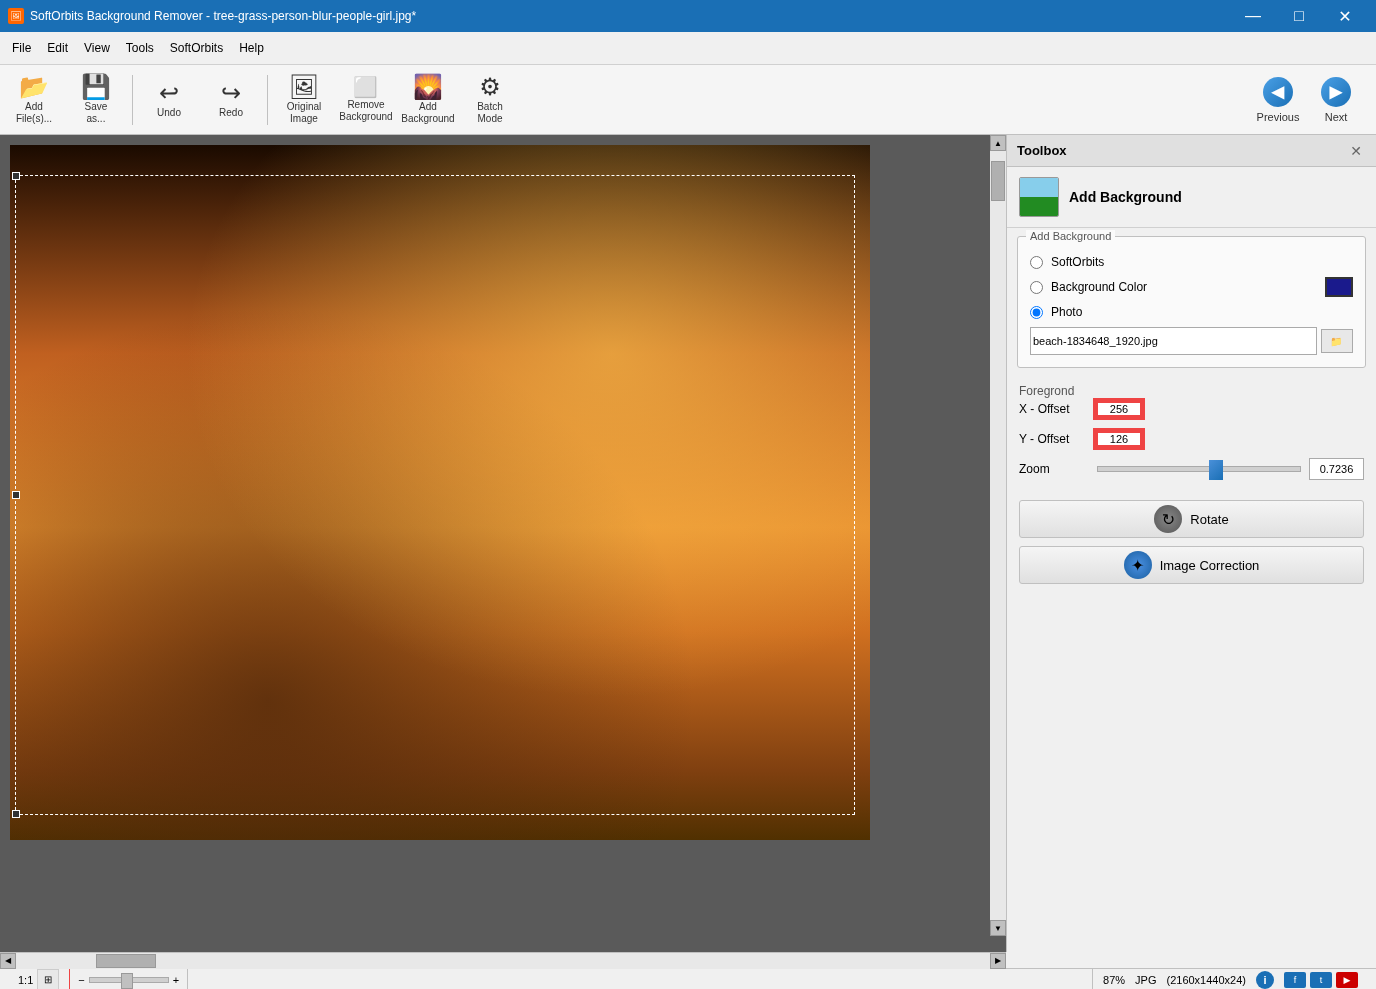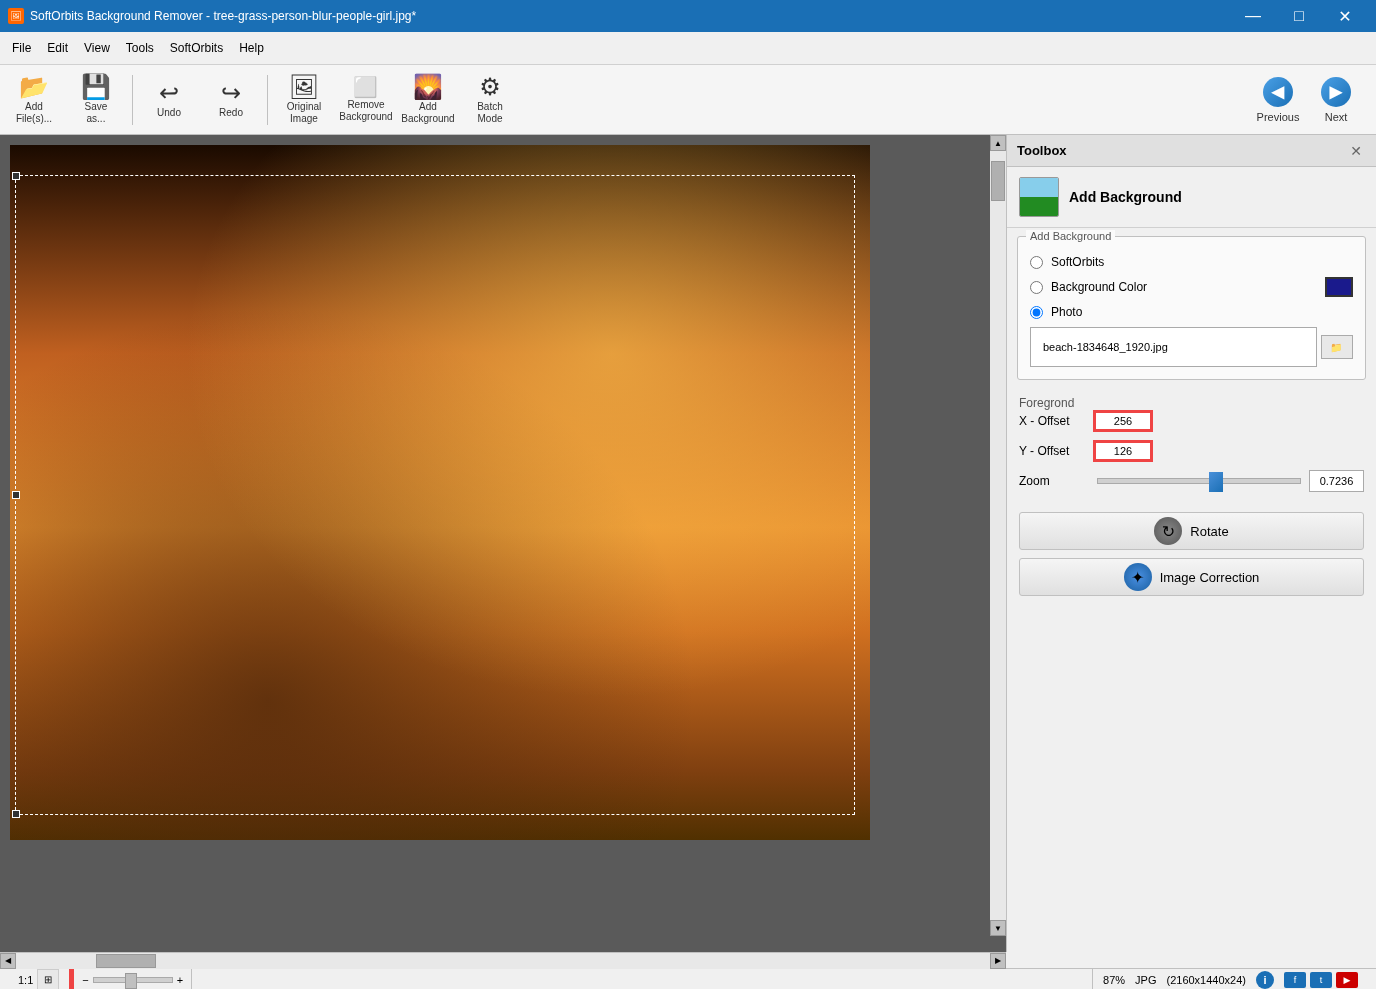--- a/index.html
+++ b/index.html
@@ -232,23 +232,23 @@
     }
 
     .photo-row {
       display: flex;
       align-items: center;
       gap: 4px;
       margin-top: 4px;
     }
     .photo-input {
       flex: 1;
-      height: 40px;
+      height: 28px;
       border: 1px solid #aaa;
-      padding: 0 12px;
+      padding: 0 2px;
       font-size: 11px;
       background: white;
     }
     .browse-btn {
       width: 32px; height: 24px;
       background: #e8e8e8;
       border: 1px solid #aaa;
       display: flex; align-items: center; justify-content: center;
       cursor: pointer; font-size: 10px;
     }
@@ -263,23 +263,23 @@
     }
     .offset-row {
       display: flex;
       align-items: center;
       gap: 4px;
       margin-bottom: 8px;
       font-size: 12px;
     }
     .offset-label { width: 70px; }
     .offset-input {
-      width: 60px;
+      width: 52px;
       height: 22px;
-      border: 3px solid #ef4444;
+      border: 5px solid #ef4444;
       padding: 0 4px;
       font-size: 11px;
       background: white;
       text-align: center;
     }
 
     .zoom-row {
       display: flex;
       align-items: center;
       gap: 8px;
@@ -362,21 +362,21 @@
       background: #f0f0f0;
       border-top: 1px solid #c0c0c0;
       display: flex;
       align-items: center;
       padding: 0 8px;
       font-size: 11px;
       gap: 0;
     }
     .status-zoom {
       padding: 0 10px;
-      border-right: 5px solid #ef4444;
+      border-right: 1px solid #ef4444;
       height: 100%;
       display: flex;
       align-items: center;
       gap: 4px;
     }
     .status-icon-box {
       width: 22px; height: 22px;
       border: 1px solid #ccc;
       display: flex; align-items: center; justify-content: center;
       font-size: 10px; background: #e8e8e8;

